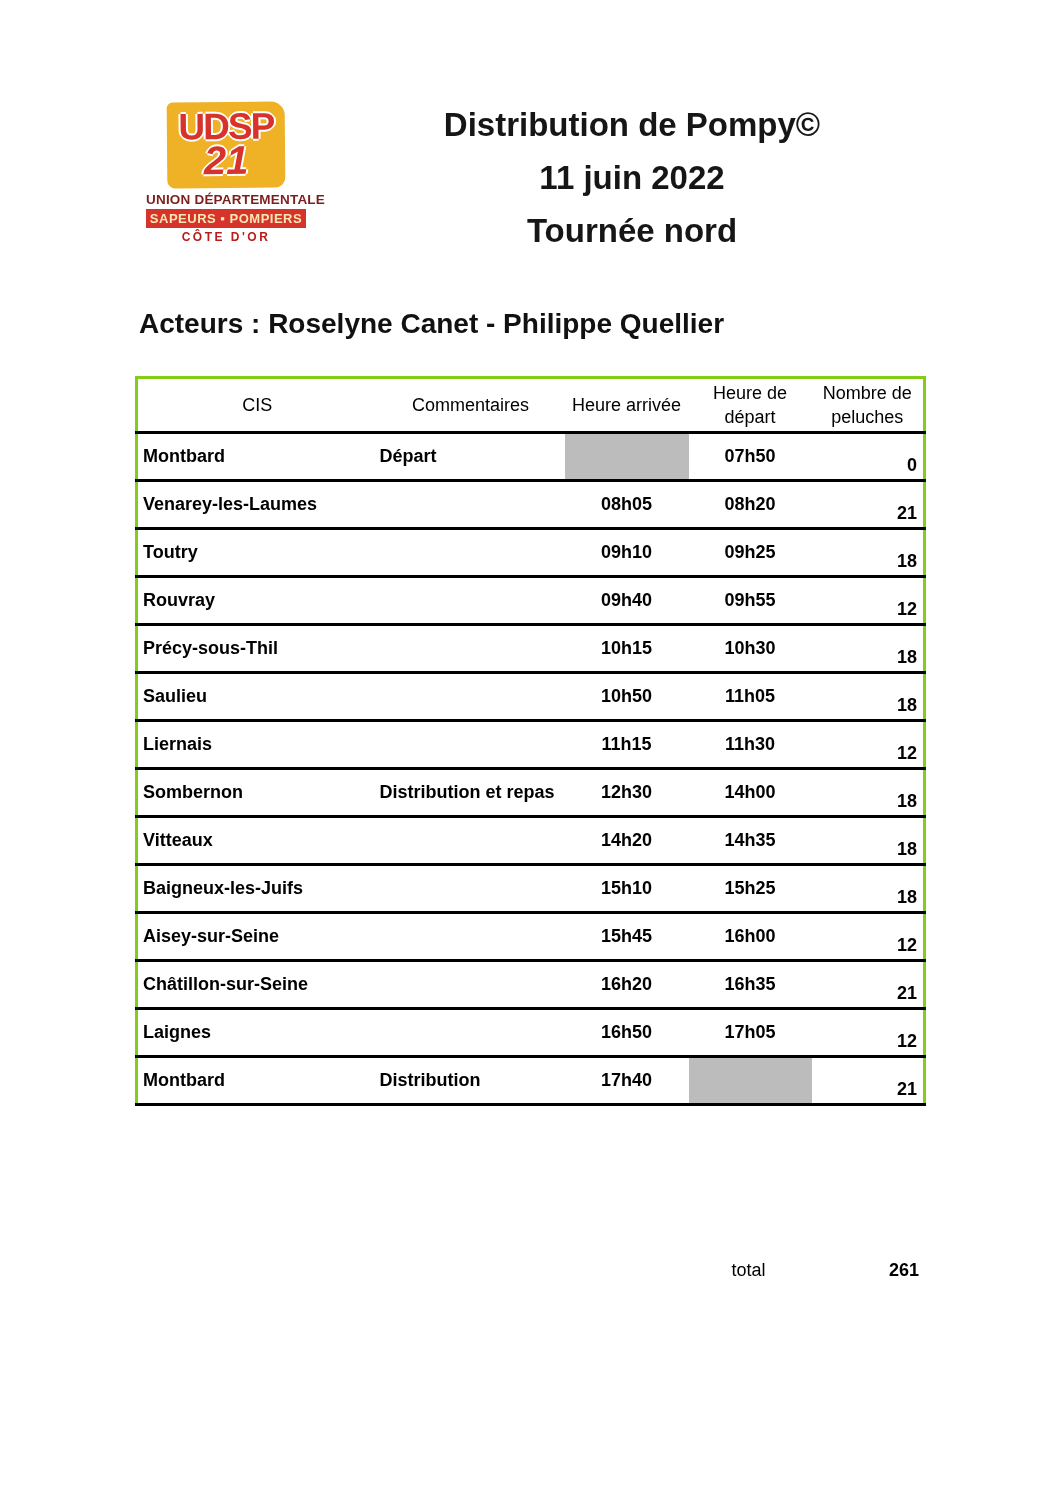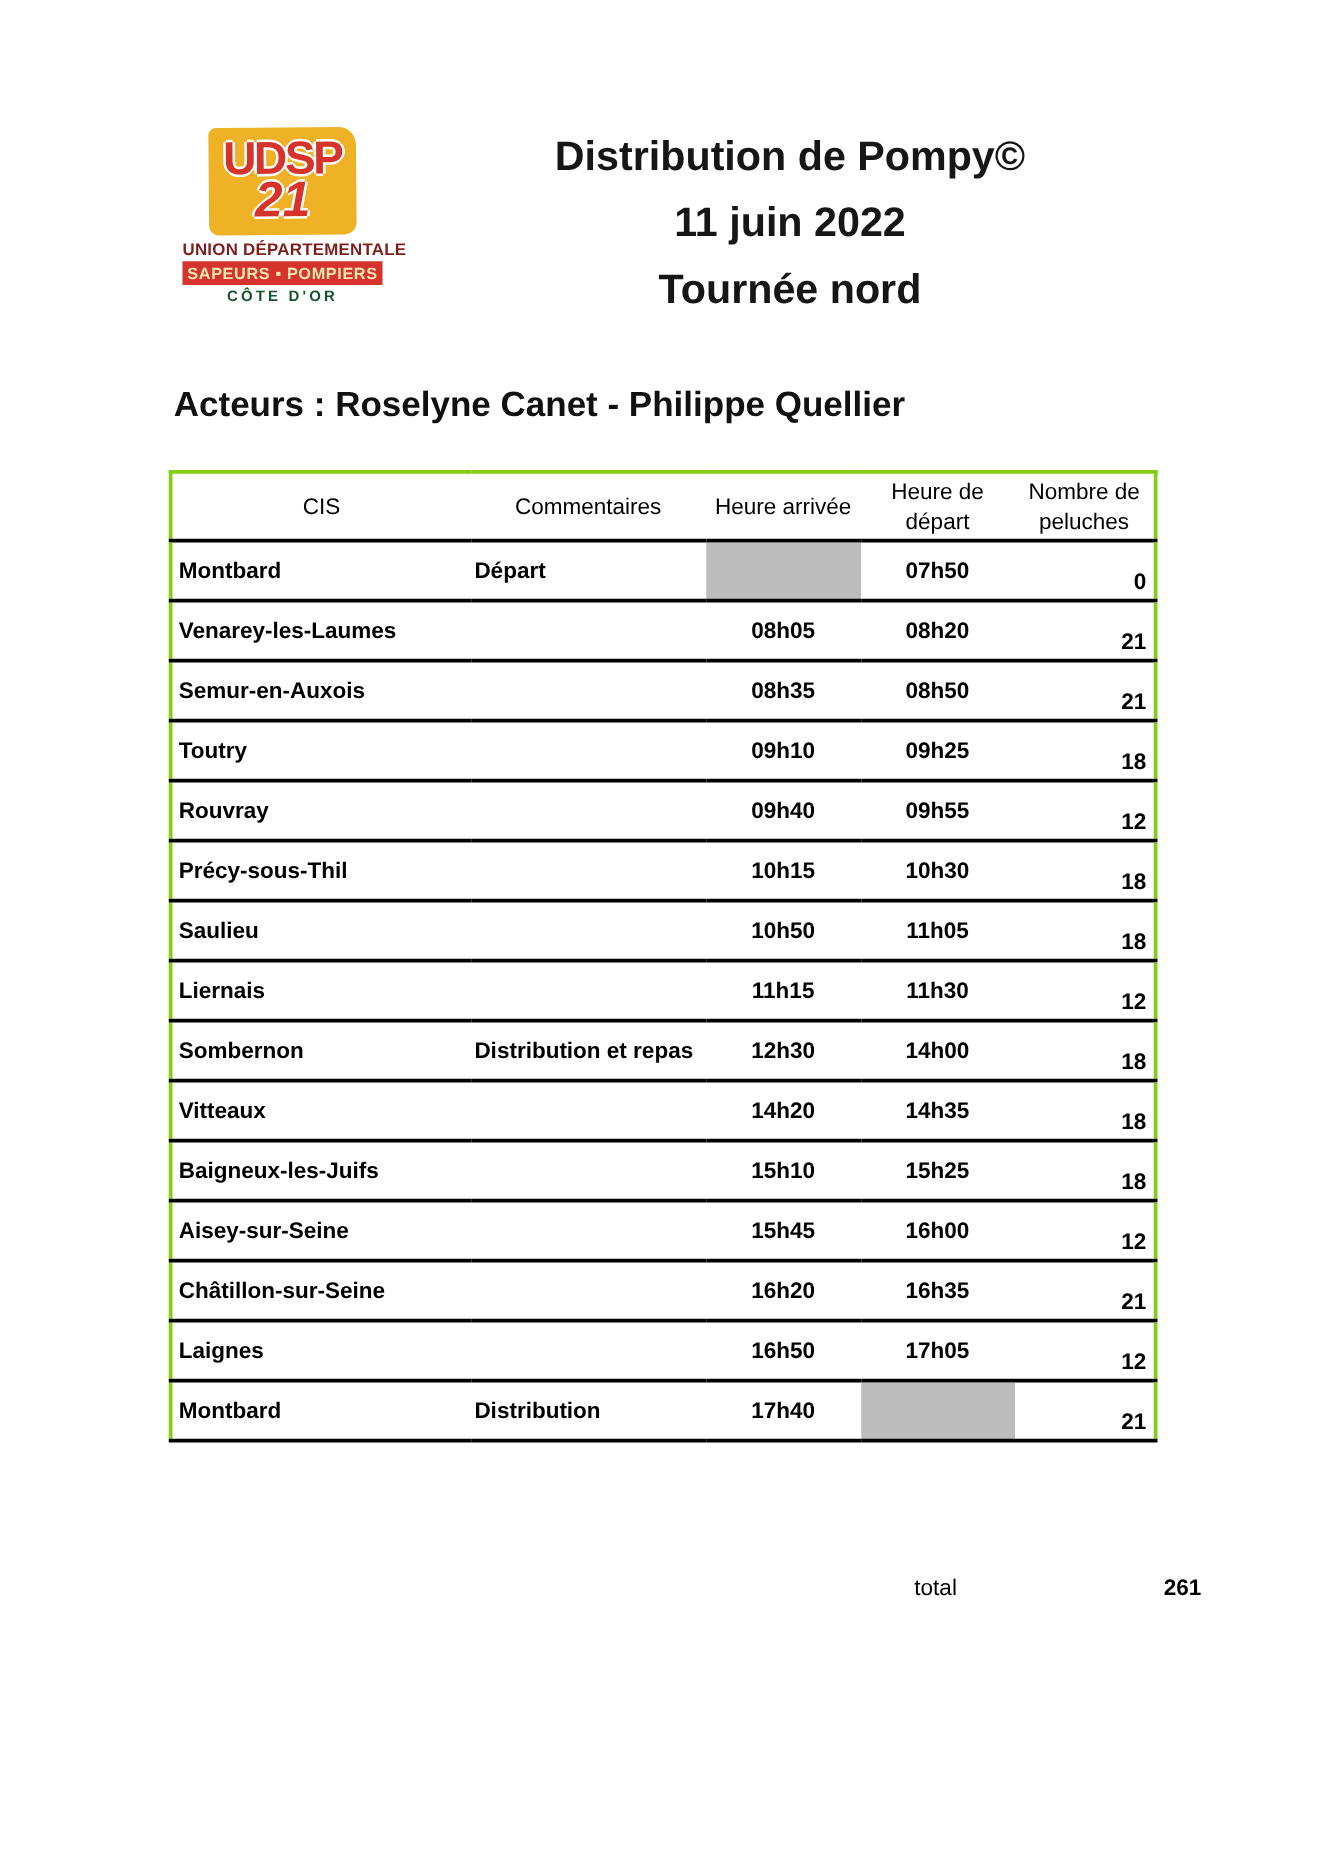--- a/index.html
+++ b/index.html
@@ -67,34 +67,34 @@
   .sched tbody tr{border-bottom:3px solid #000;height:48px;}
   .sched tbody tr:last-child{border-bottom:3px solid #000;}
   .sched td{font-weight:700;vertical-align:middle;}
   .sched td.cis{text-align:left;padding-left:5px;}
   .sched td.com{text-align:left;padding-left:3px;}
   .sched td.arr,.sched td.dep{text-align:center;}
   .sched td.pel{text-align:right;vertical-align:bottom;padding:0 6px 3px 0;}
 
   
   .total-label{position:absolute;left:822px;top:1260px;width:123px;text-align:center;font-size:18px;font-weight:400;}
-  .total-value{position:absolute;left:852px;top:1260px;width:109px;text-align:right;font-size:18px;font-weight:700;}
+  .total-value{position:absolute;left:810px;top:1260px;width:109px;text-align:right;font-size:18px;font-weight:700;}
   .total-label{left:687px;}
 </style>
 </head>
 <body>
 
 <div class="logo">
   <div class="logo-badge" style="background: rgb(239, 178, 38);">
     <div class="logo-udsp" style="color: rgb(213, 51, 43);">UDSP</div>
     <div class="logo-num" style="color: rgb(213, 51, 43);">21</div>
   </div>
   <div class="logo-line1" style="color: #7f1d1d;">UNION DÉPARTEMENTALE</div>
   <div class="logo-banner" style="background: rgb(213, 51, 43); color: rgb(248, 233, 176);">SAPEURS ▪ POMPIERS</div>
-  <div class="logo-line3" style="color: #14532d;">CÔTE D'OR</div>
+  <div class="logo-line3" style="color: #b91c1c;">CÔTE D'OR</div>
 </div>
 
 <div class="title">
   <div>Distribution de Pompy©</div>
   <div>11 juin 2022</div>
   <div>Tournée nord</div>
 </div>
 
 <div class="actors">Acteurs : Roselyne Canet - Philippe Quellier</div>
 
@@ -124,27 +124,20 @@
         <td class="pel">0</td>
       </tr>
       <tr>
         <td class="cis">Venarey-les-Laumes</td>
         <td class="com"></td>
         <td class="arr">08h05</td>
         <td class="dep">08h20</td>
         <td class="pel">21</td>
       </tr>
       <tr>
-        <td class="cis">Semur-en-Auxois</td>
-        <td class="com"></td>
-        <td class="arr">08h35</td>
-        <td class="dep">08h50</td>
-        <td class="pel">21</td>
-      </tr>
-      <tr>
         <td class="cis">Toutry</td>
         <td class="com"></td>
         <td class="arr">09h10</td>
         <td class="dep">09h25</td>
         <td class="pel">18</td>
       </tr>
       <tr>
         <td class="cis">Rouvray</td>
         <td class="com"></td>
         <td class="arr">09h40</td>

